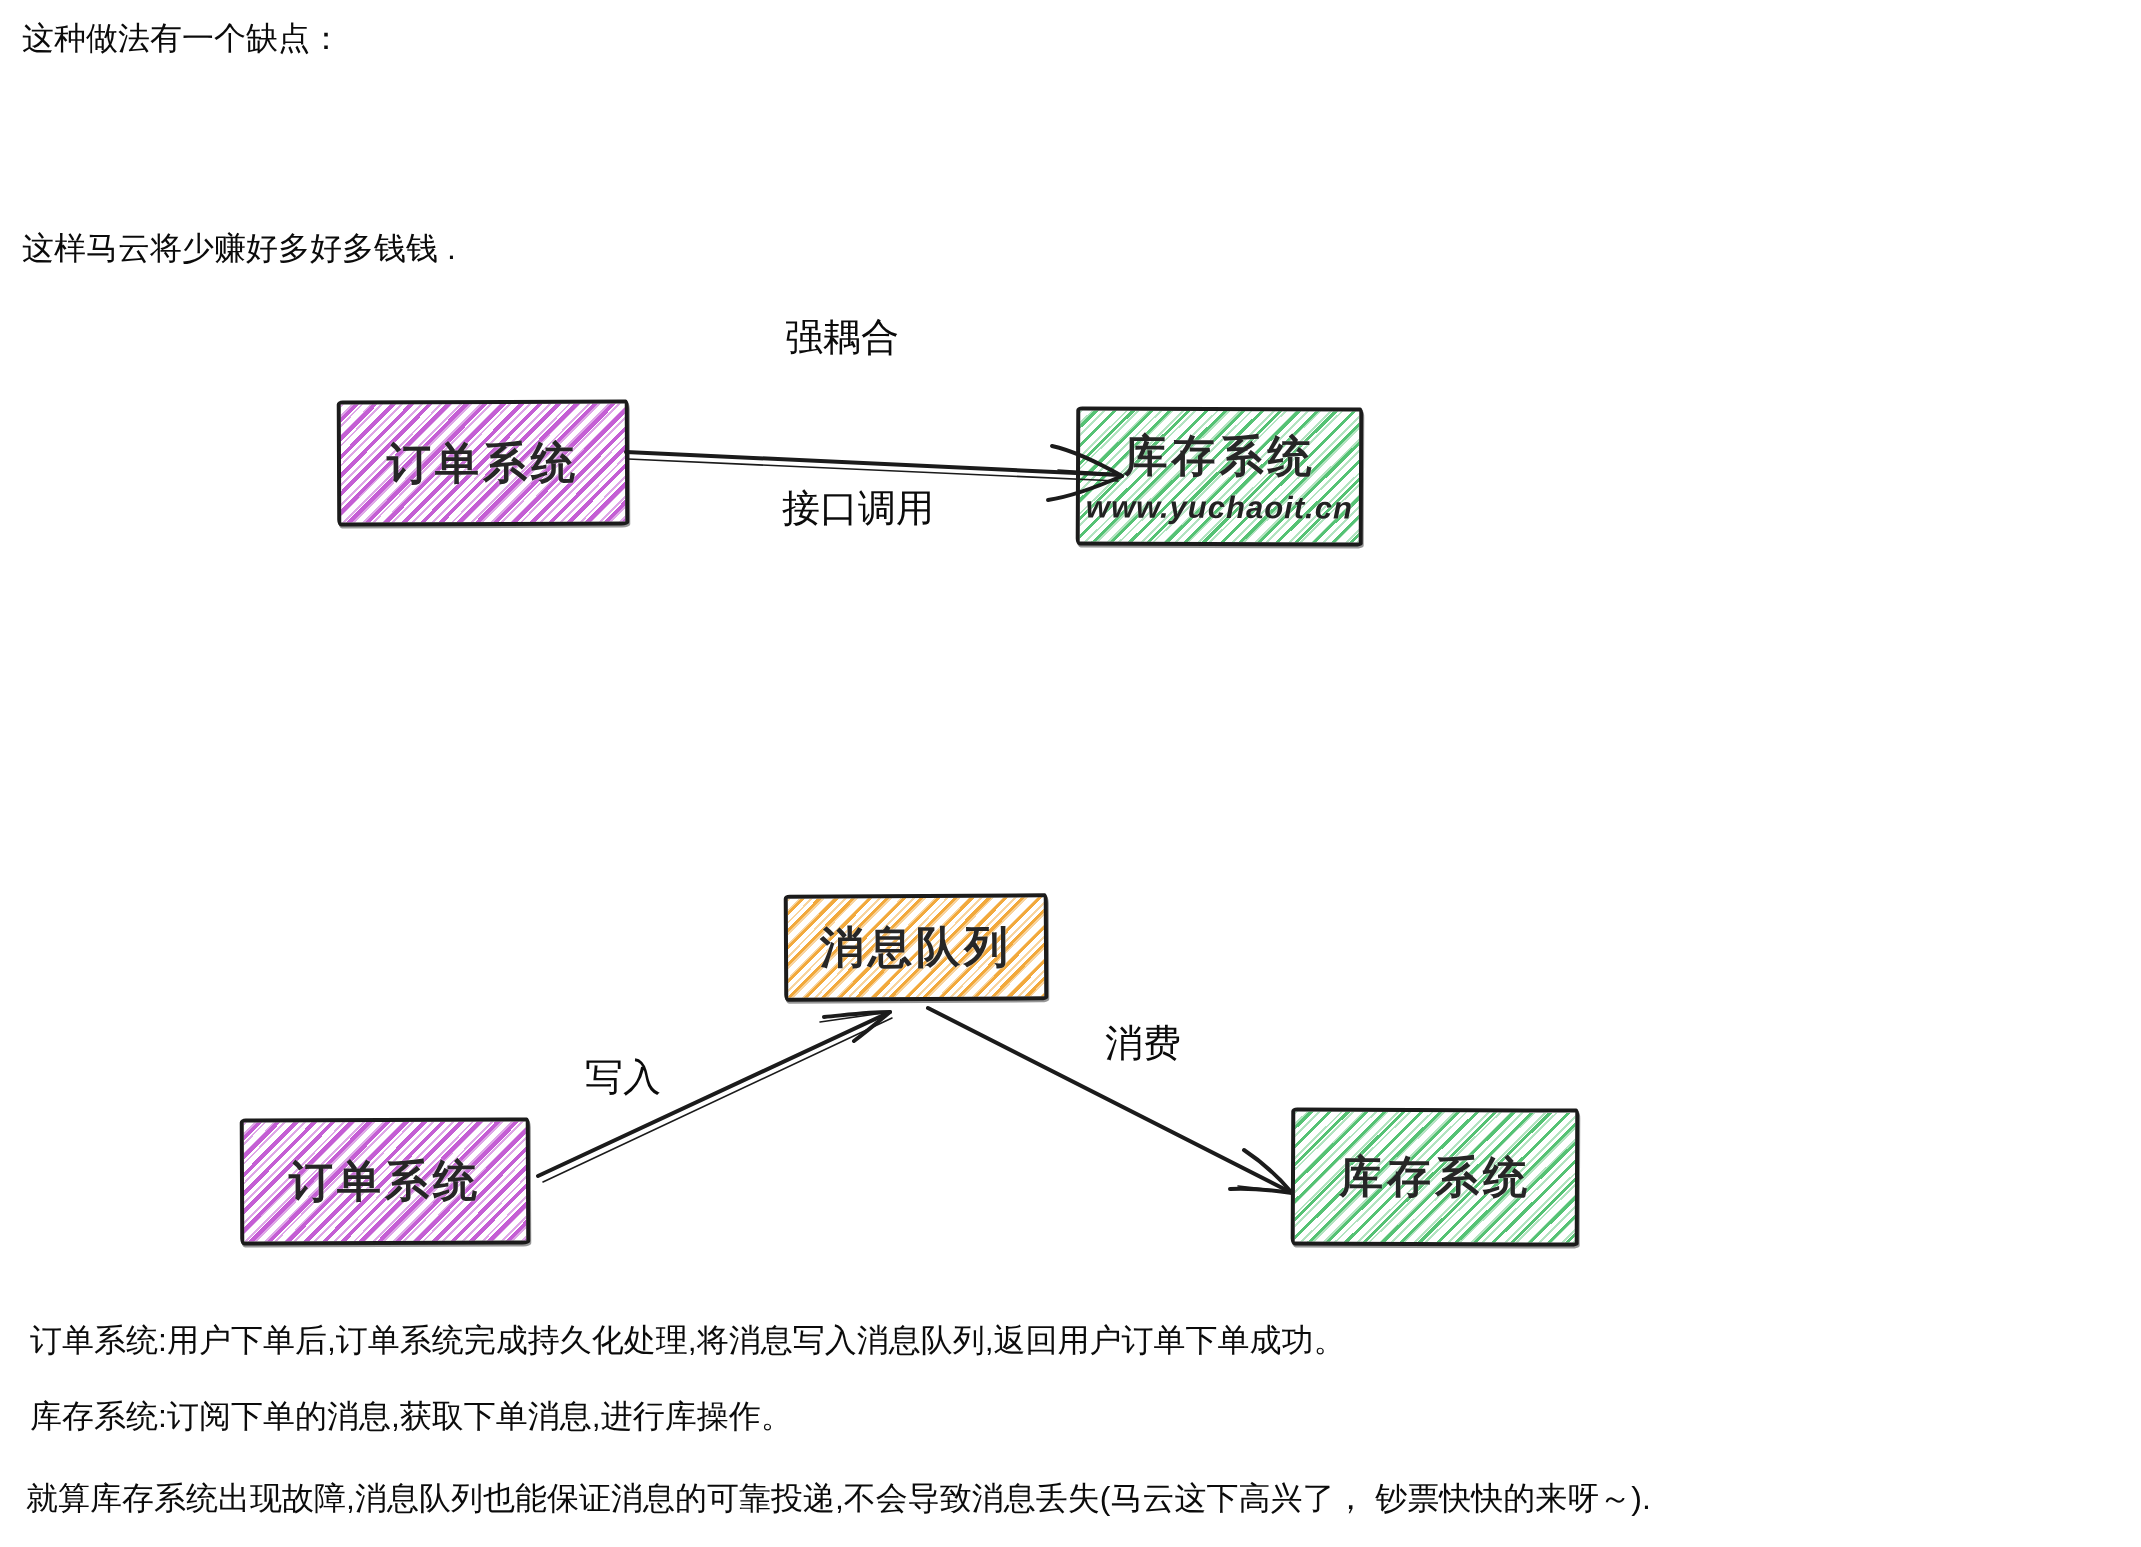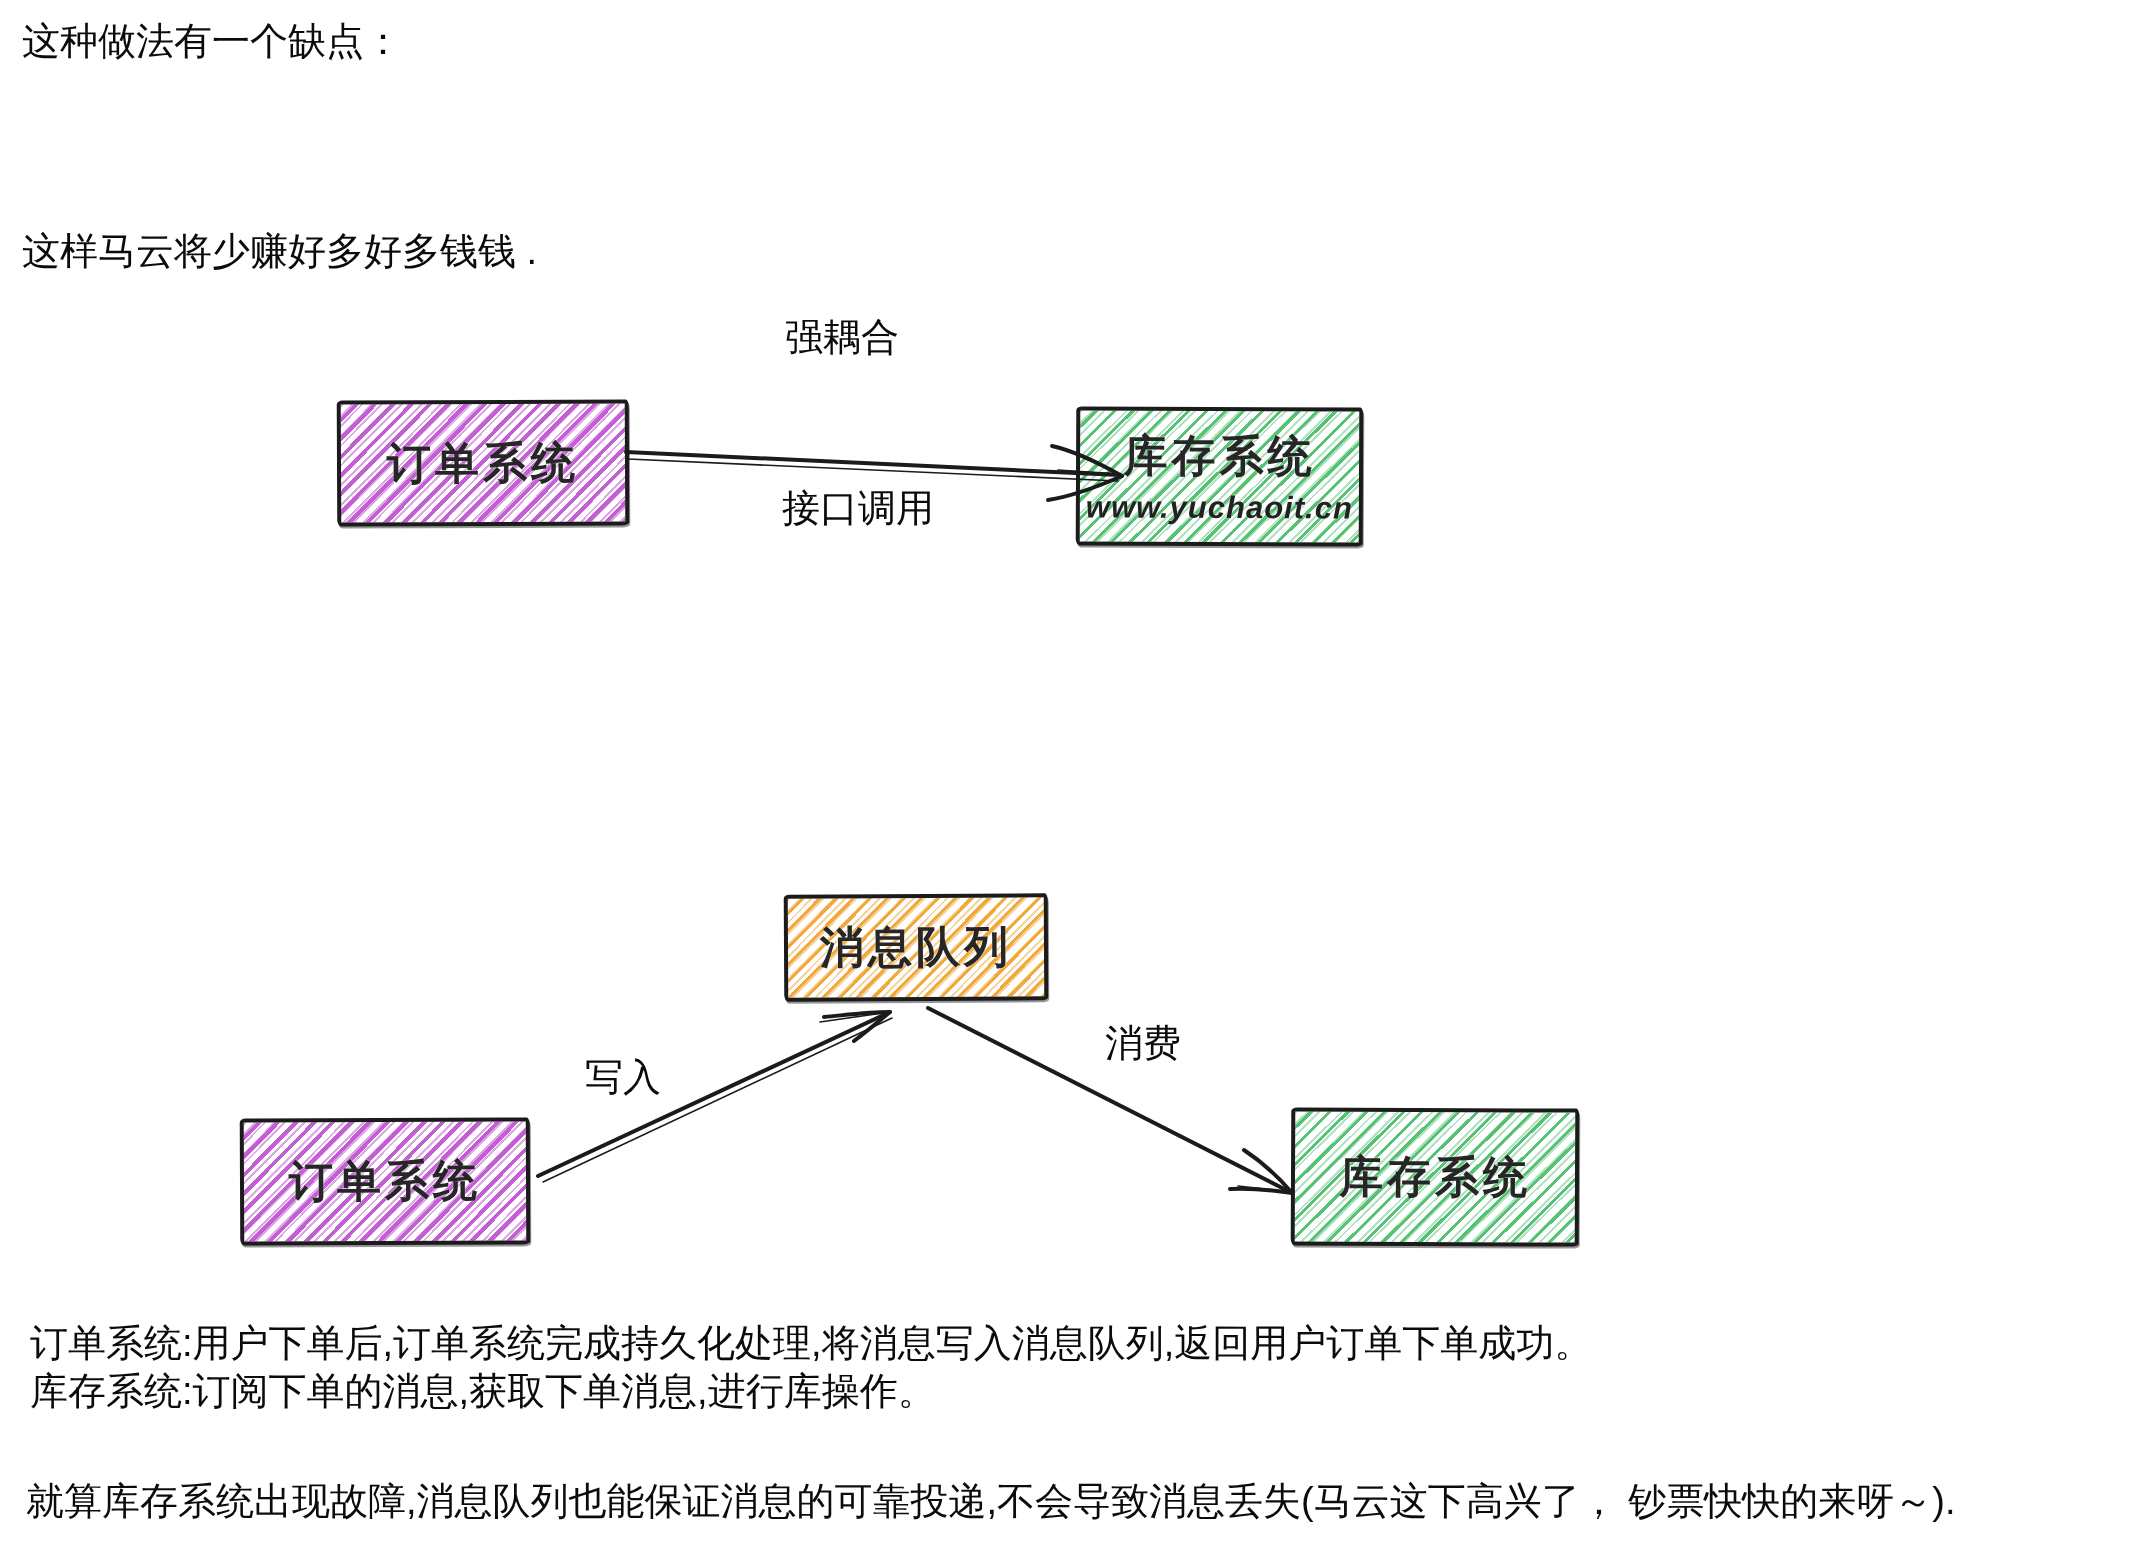--- a/index.html
+++ b/index.html
@@ -6,21 +6,21 @@
   #canvas{
     position:relative;
     width:2141px;height:1547px;
     background:#ffffff;
     font-family:"Liberation Sans","DejaVu Sans",sans-serif;
     color:#0b0b0b;
     overflow:hidden;
   }
   .txt{
     position:absolute;
-    font-size:38px;
+    font-size:32px;
     line-height:1.25;
     white-space:nowrap;
     color:#0b0b0b;
     font-weight:500;
   }
   .diagram-label{
     position:absolute;
     font-size:38px;
     font-weight:400;
     white-space:nowrap;
@@ -141,16 +141,16 @@
 
     <g>
       <path class="stroke-main" d="M 928 1008 L 1290 1192"></path>
       <path class="stroke-main" d="M 1292 1193 C 1278 1176, 1262 1162, 1244 1150"></path>
       <path class="stroke-main" d="M 1292 1193 C 1272 1190, 1252 1188, 1230 1189"></path>
       <path class="stroke-ghost" d="M 1290 1192 L 1238 1186"></path>
     </g>
   </svg>
 
   <div class="txt" style="left:30px;top:1320px;">订单系统:用户下单后,订单系统完成持久化处理,将消息写入消息队列,返回用户订单下单成功。</div>
-  <div class="txt" style="left:30px;top:1368px;">库存系统:订阅下单的消息,获取下单消息,进行库操作。</div>
+  <div class="txt" style="left:30px;top:1396px;">库存系统:订阅下单的消息,获取下单消息,进行库操作。</div>
   <div class="txt" style="left:26px;top:1478px;">就算库存系统出现故障,消息队列也能保证消息的可靠投递,不会导致消息丢失(马云这下高兴了， 钞票快快的来呀～).</div>
 
 </div>
 
 </body></html>

